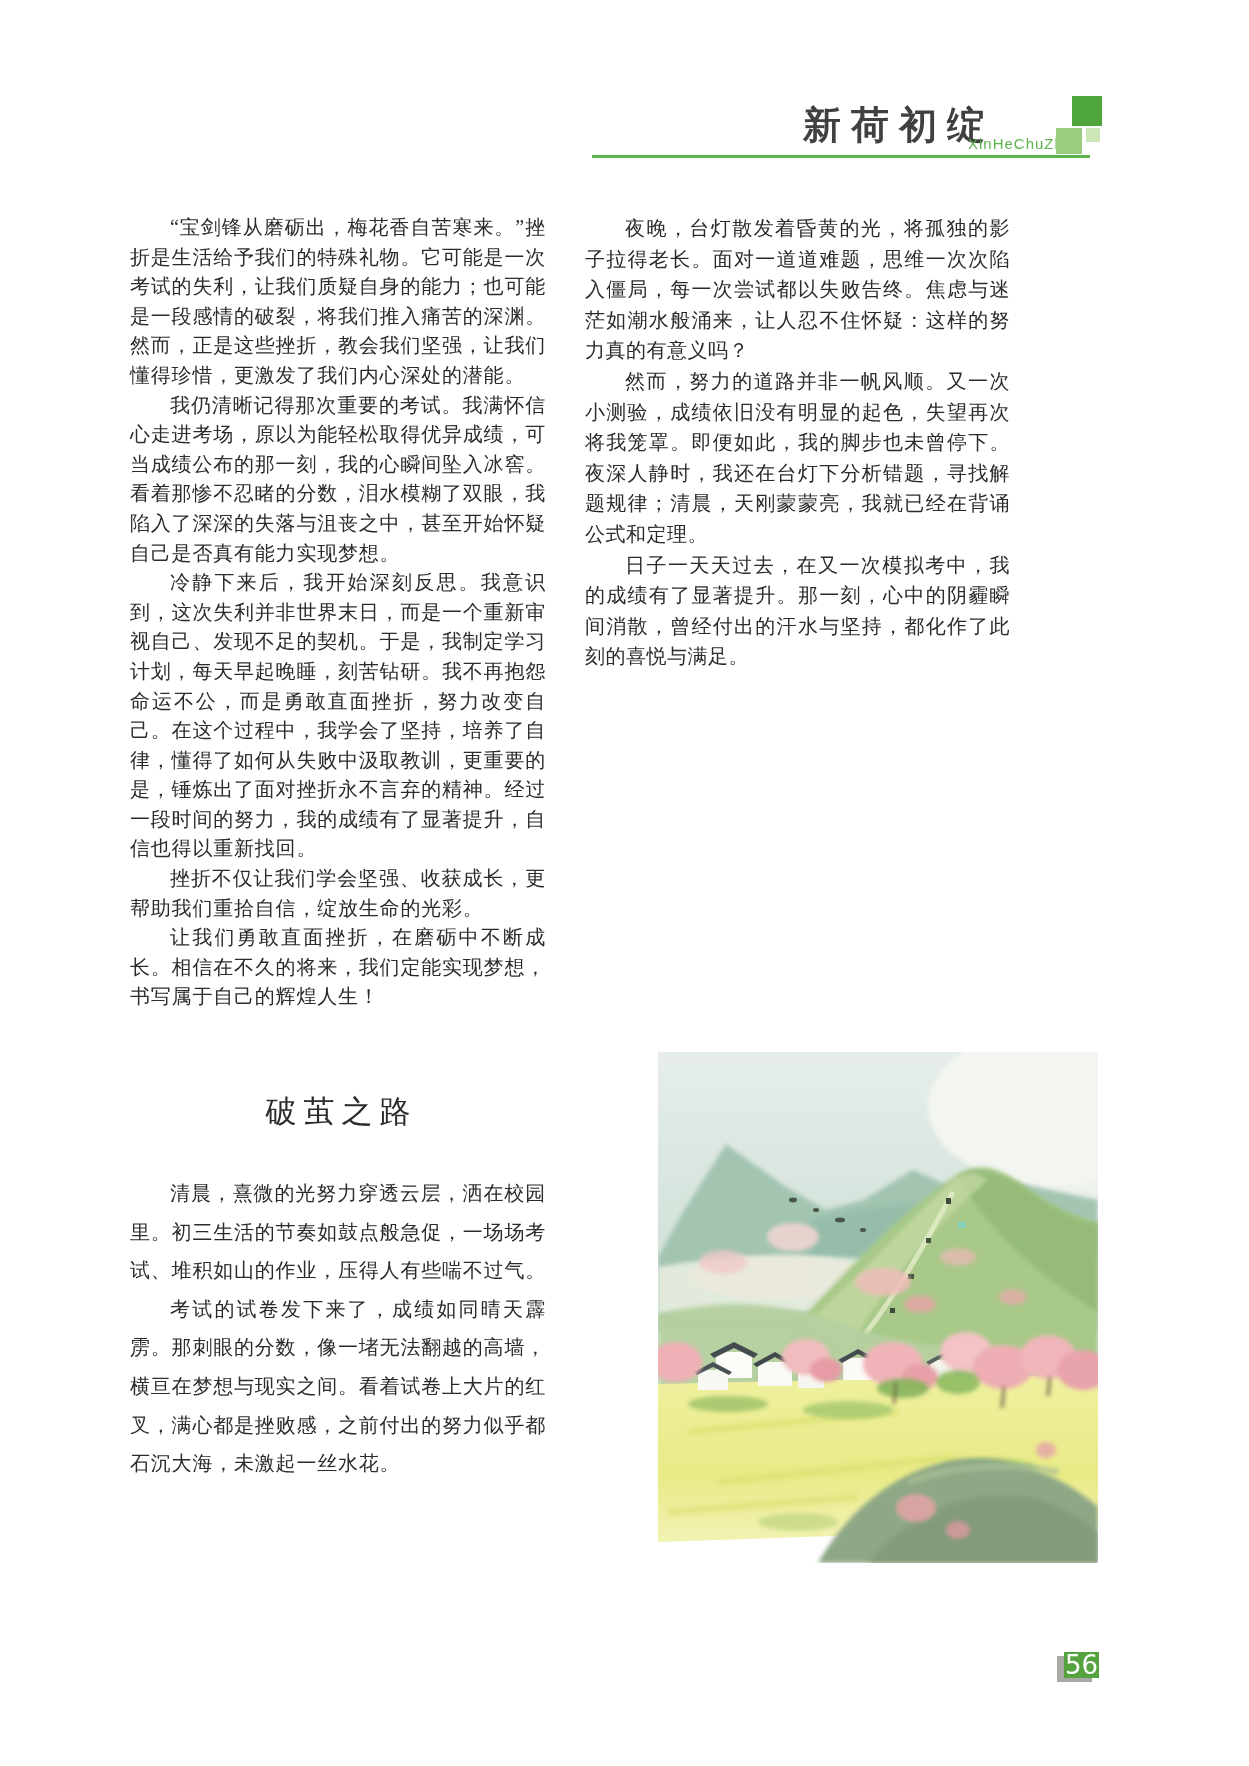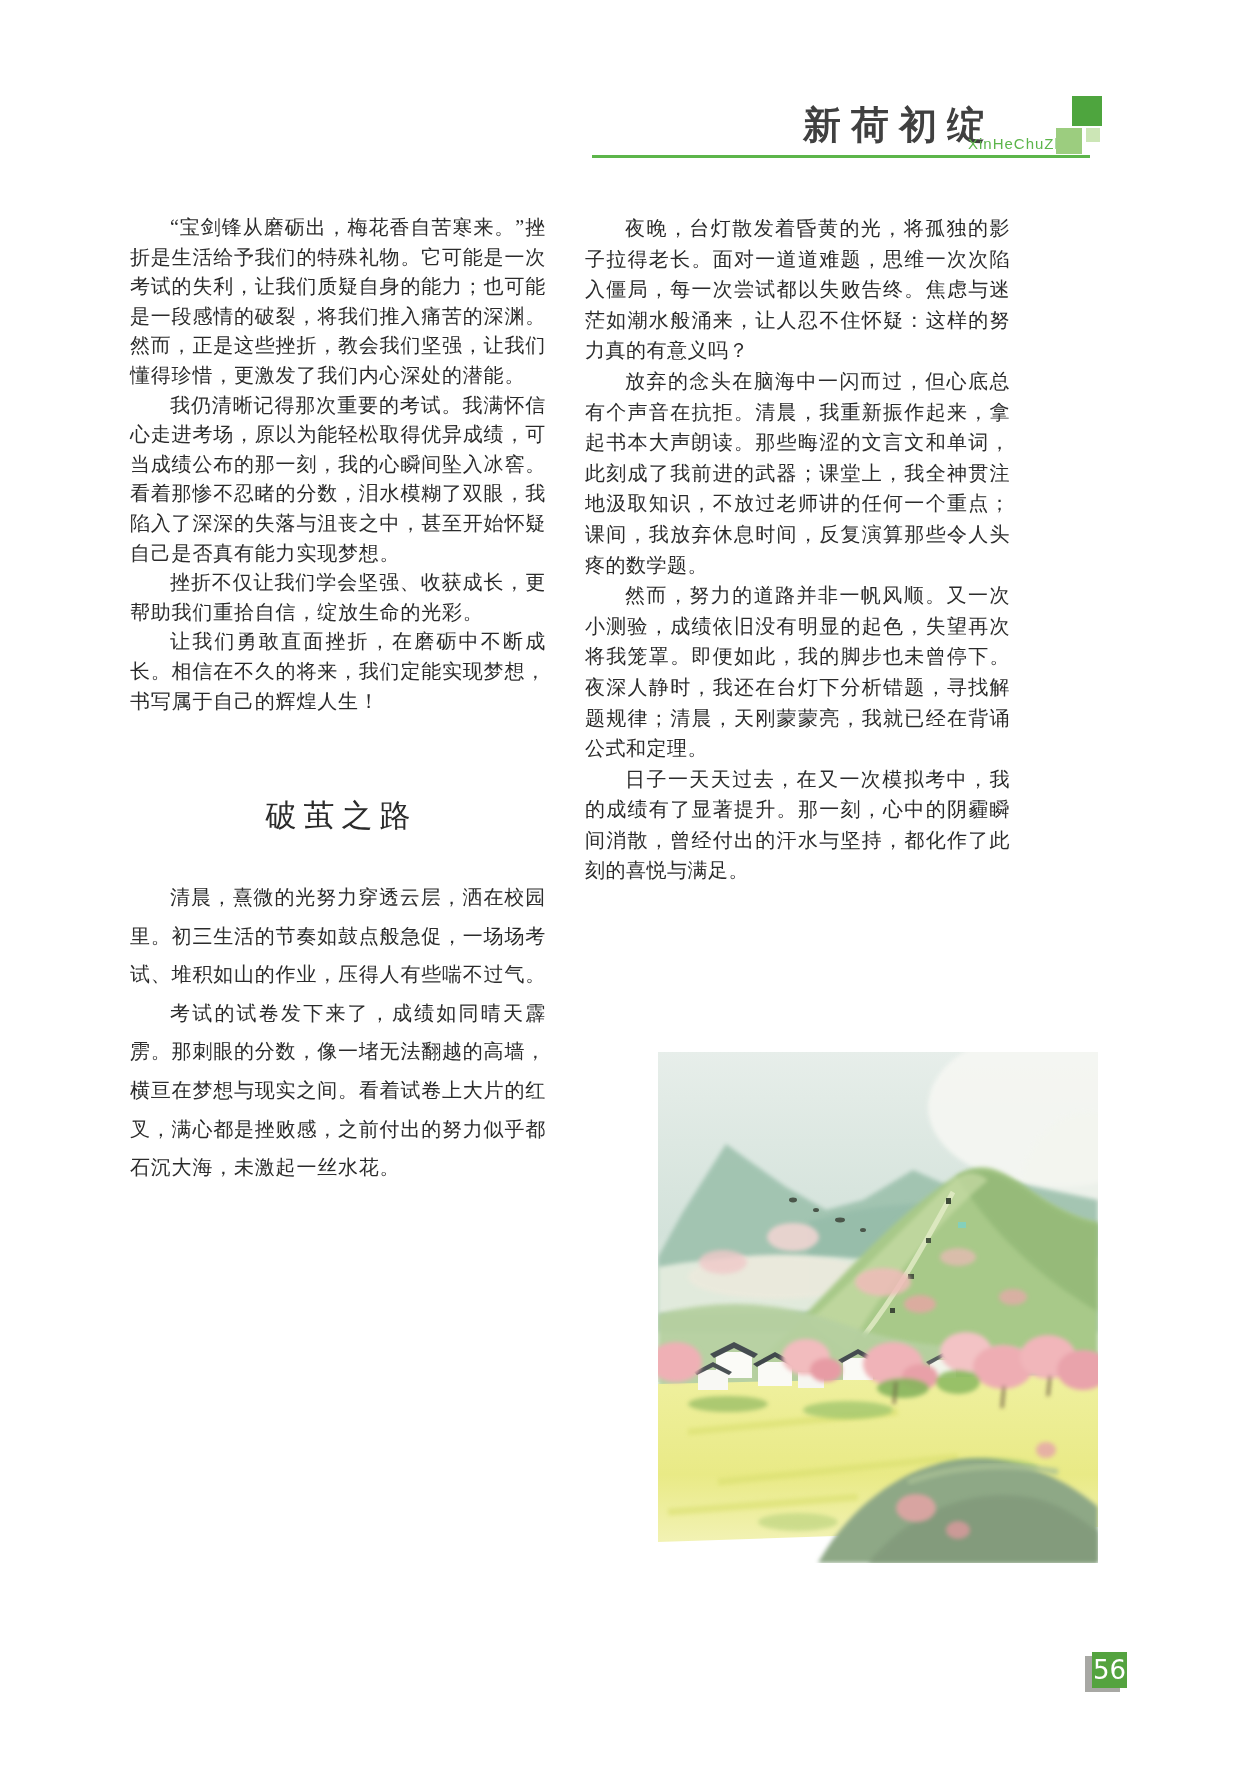--- a/index.html
+++ b/index.html
@@ -30,22 +30,22 @@
 
   .essay2-title{margin:80px 0 0 0;font-size:31px;line-height:40px;font-weight:normal;
                 text-align:center;letter-spacing:7px;text-indent:7px;}
   .essay2-author{margin-top:40px;font-size:20px;line-height:30px;text-align:center;letter-spacing:2px;}
 
   
   .illustration{position:absolute;left:658px;top:1052px;width:440px;height:511px;margin:0;}
   .illustration svg{display:block;width:440px;height:511px;}
 
   
-  .page-badge{position:absolute;left:1064px;top:1652px;width:35px;height:36px;background:#54a33f;
-              box-shadow:-7px 4px 0 0 #a8a8a4;display:flex;align-items:center;justify-content:center;margin-left:28px;}
+  .page-badge{position:absolute;left:1064px;top:1652px;width:35px;height:26px;background:#54a33f;
+              box-shadow:-7px 4px 0 0 #a8a8a4;display:flex;align-items:center;justify-content:center;}
   .page-badge span{font-family:"DejaVu Sans",sans-serif;font-size:26px;color:#ffffff;line-height:1;}
 </style>
 </head>
 <body>
 
 <div class="page">
 
   <header>
     <div class="header-line"></div>
     <span class="mag-title">新荷初绽</span>
@@ -53,32 +53,32 @@
     <div class="deco">
       <i class="sq1"></i>
         <i class="sq2"></i>
         <i class="sq3"></i>
     </div>
   </header>
 
   <section class="col col-left">
     <p>“宝剑锋从磨砺出，梅花香自苦寒来。”挫折是生活给予我们的特殊礼物。它可能是一次考试的失利，让我们质疑自身的能力；也可能是一段感情的破裂，将我们推入痛苦的深渊。然而，正是这些挫折，教会我们坚强，让我们懂得珍惜，更激发了我们内心深处的潜能。</p>
     <p>我仍清晰记得那次重要的考试。我满怀信心走进考场，原以为能轻松取得优异成绩，可当成绩公布的那一刻，我的心瞬间坠入冰窖。看着那惨不忍睹的分数，泪水模糊了双眼，我陷入了深深的失落与沮丧之中，甚至开始怀疑自己是否真有能力实现梦想。</p>
+    <p>冷静下来后，我开始深刻反思。我意识到，这次失利并非世界末日，而是一个重新审视自己、发现不足的契机。于是，我制定学习计划，每天早起晚睡，刻苦钻研。我不再抱怨命运不公，而是勇敢直面挫折，努力改变自己。在这个过程中，我学会了坚持，培养了自律，懂得了如何从失败中汲取教训，更重要的是，锤炼出了面对挫折永不言弃的精神。经过一段时间的努力，我的成绩有了显著提升，自信也得以重新找回。</p>
     <p>挫折不仅让我们学会坚强、收获成长，更帮助我们重拾自信，绽放生命的光彩。</p>
     <p>让我们勇敢直面挫折，在磨砺中不断成长。相信在不久的将来，我们定能实现梦想，书写属于自己的辉煌人生！</p>
 
     <h1 class="essay2-title">破茧之路</h1>
 
     <p class="s2 first">清晨，熹微的光努力穿透云层，洒在校园里。初三生活的节奏如鼓点般急促，一场场考试、堆积如山的作业，压得人有些喘不过气。</p>
     <p class="s2">考试的试卷发下来了，成绩如同晴天霹雳。那刺眼的分数，像一堵无法翻越的高墙，横亘在梦想与现实之间。看着试卷上大片的红叉，满心都是挫败感，之前付出的努力似乎都石沉大海，未激起一丝水花。</p>
   </section>
 
   <section class="col col-right">
     <p>夜晚，台灯散发着昏黄的光，将孤独的影子拉得老长。面对一道道难题，思维一次次陷入僵局，每一次尝试都以失败告终。焦虑与迷茫如潮水般涌来，让人忍不住怀疑：这样的努力真的有意义吗？</p>
-    <p>放弃的念头在脑海中一闪而过，但心底总有个声音在抗拒。清晨，我重新振作起来，拿起书本大声朗读。那些晦涩的文言文和单词，此刻成了我前进的武器；课堂上，我全神贯注地汲取知识，不放过老师讲的任何一个重点；课间，我放弃休息时间，反复演算那些令人头疼的数学题。</p>
     <p>然而，努力的道路并非一帆风顺。又一次小测验，成绩依旧没有明显的起色，失望再次将我笼罩。即便如此，我的脚步也未曾停下。夜深人静时，我还在台灯下分析错题，寻找解题规律；清晨，天刚蒙蒙亮，我就已经在背诵公式和定理。</p>
     <p>日子一天天过去，在又一次模拟考中，我的成绩有了显著提升。那一刻，心中的阴霾瞬间消散，曾经付出的汗水与坚持，都化作了此刻的喜悦与满足。</p>
   </section>
 
   <figure class="illustration" aria-label="绿色山峦、白墙黛瓦村舍与粉色花树的水彩田园风景插画">
     <svg viewBox="0 0 440 511" preserveAspectRatio="none">
       <defs>
         <linearGradient id="sky" x1="0" y1="0" x2="0" y2="1">
           <stop offset="0" stop-color="#e7eeea"></stop>
           <stop offset="0.55" stop-color="#d3e2da"></stop>

